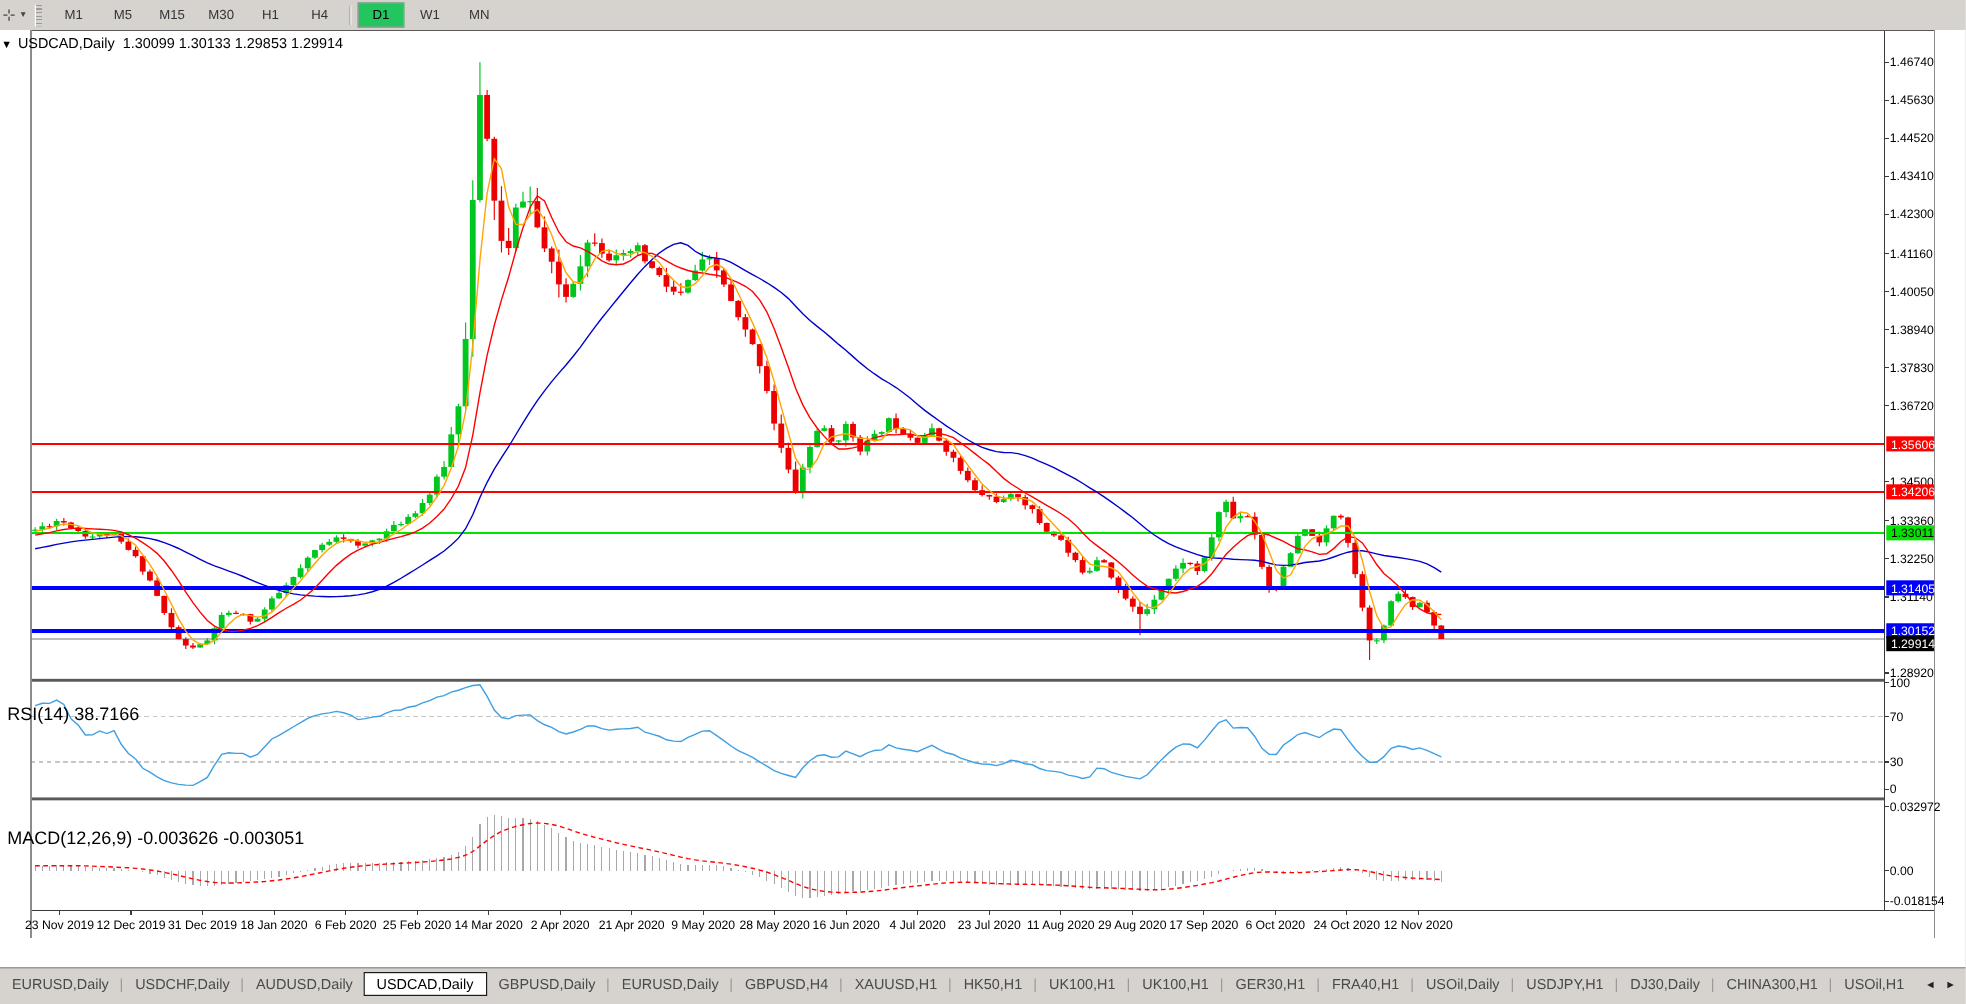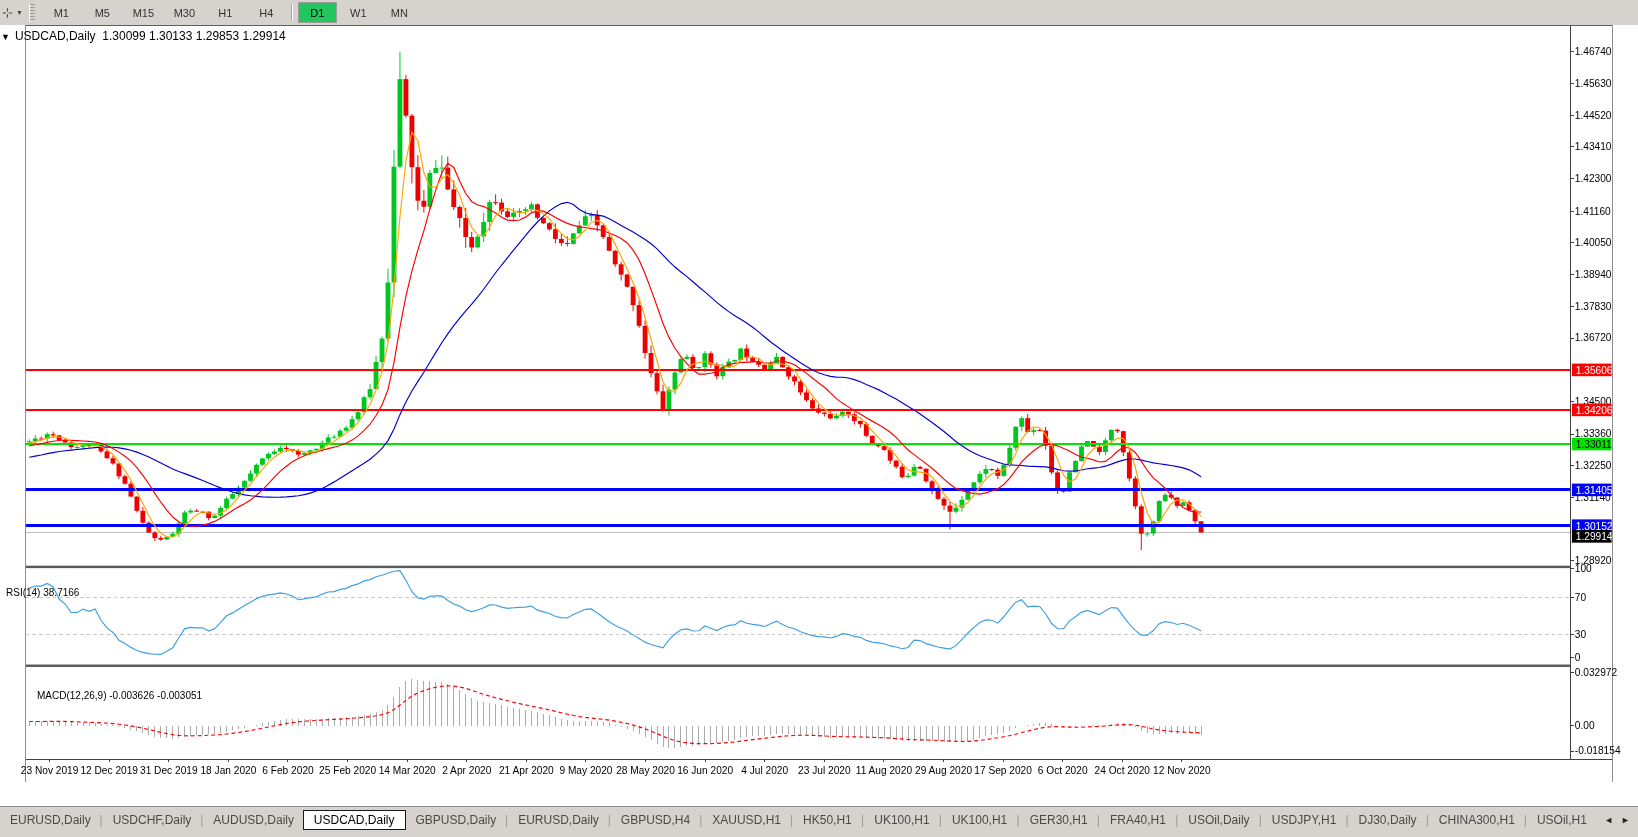--- a/index.html
+++ b/index.html
@@ -25,21 +25,21 @@
   .tf-sep{width:1px;height:16px;background:#a8a8a8;margin:0 4px;border-right:1px solid #fff;}
   
   .chart-area{
     position:absolute;top:25px;left:0;width:1638px;height:781px;background:#fff;
   }
   .chart-area svg{position:absolute;top:0;left:0;}
   svg text{font-family:"Liberation Sans",sans-serif;}
   .overlay{position:absolute;color:#000;white-space:nowrap;}
   .chart-title{top:4px;left:1px;font-size:12px;}
   .chart-title .caret{font-size:9px;margin-right:5px;}
-  .ind-label{font-size:10px;left:6px;}
+  .ind-label{font-size:15px;left:6px;}
   
   .tabbar{
     position:absolute;top:806px;left:0;width:1638px;height:31px;background:#d6d3ce;
     border-top:1px solid #8c8c8c;box-sizing:border-box;
     display:flex;align-items:flex-start;padding-top:2px;font-size:12px;color:#4a4a4a;
   }
   .tabbar-inner{display:flex;align-items:center;height:21px;flex:1;min-width:0;overflow:hidden;
     border-bottom:1px solid #8c8c8c;padding-bottom:12px;}
   .tabrow{display:flex;align-items:center;height:21px;flex:1;min-width:0;overflow:hidden;}
   .tab{padding:0 10px;height:20px;line-height:20px;white-space:nowrap;flex-shrink:1;overflow:hidden;cursor:default;}
@@ -800,21 +800,21 @@
         <line x1="1132" y1="782" x2="1132" y2="786" stroke="#3a3a3a" stroke-width="1" shape-rendering="crispEdges"></line>
         <text x="1132" y="798" font-size="10.5" fill="#000" text-anchor="middle">24 Oct 2020</text>
         <line x1="1193.5" y1="782" x2="1193.5" y2="786" stroke="#3a3a3a" stroke-width="1" shape-rendering="crispEdges"></line>
         <text x="1193.5" y="798" font-size="10.5" fill="#000" text-anchor="middle">12 Nov 2020</text>
       </g>
     </svg>
   <div class="overlay chart-title">
     <span class="caret">▼</span><span>USDCAD,Daily</span>&nbsp;&nbsp;<span>1.30099 1.30133 1.29853 1.29914</span>
   </div>
   <div class="overlay ind-label" style="top:562px;">RSI(14) 38.7166</div>
-  <div class="overlay ind-label" style="top:665px;margin-left:31px;">MACD(12,26,9) -0.003626 -0.003051</div>
+  <div class="overlay ind-label" style="top:665px;">MACD(12,26,9) -0.003626 -0.003051</div>
 </div>
 
 <div class="tabbar">
   <div class="tabbar-inner">
     <div class="tabrow" id="tabRow">
         <div class="tab">EURUSD,Daily</div>
         <span class="tabsep">|</span>
         <div class="tab">USDCHF,Daily</div>
         <span class="tabsep">|</span>
         <div class="tab">AUDUSD,Daily</div>

